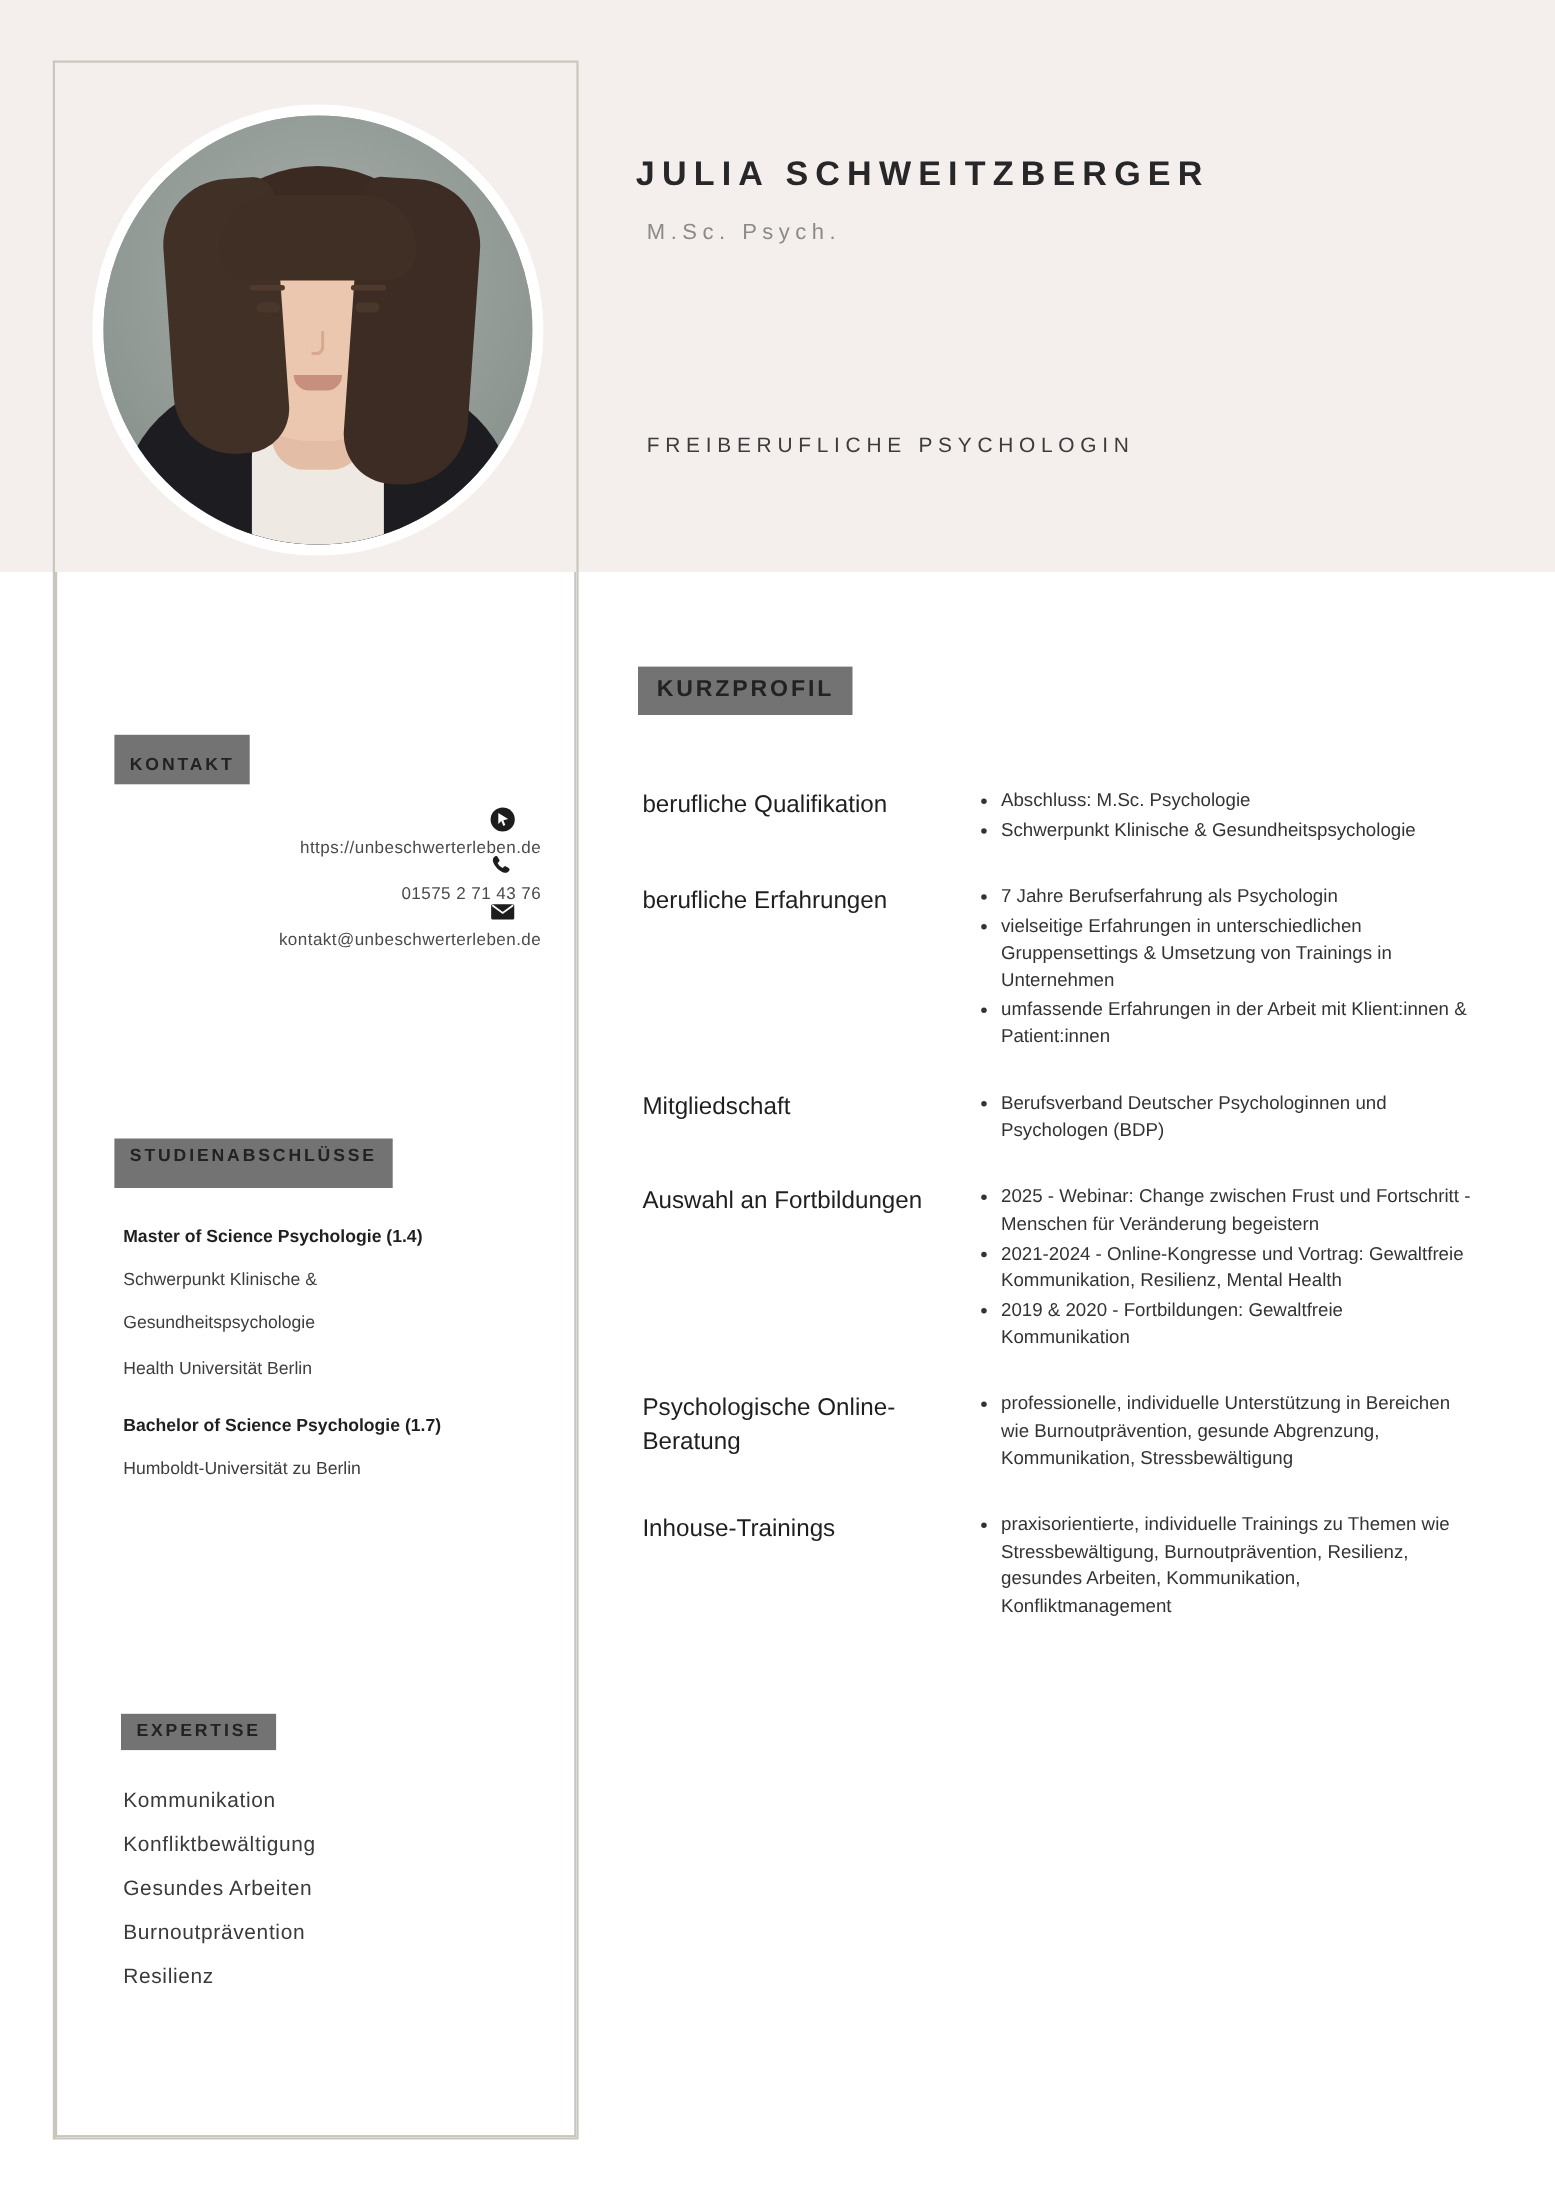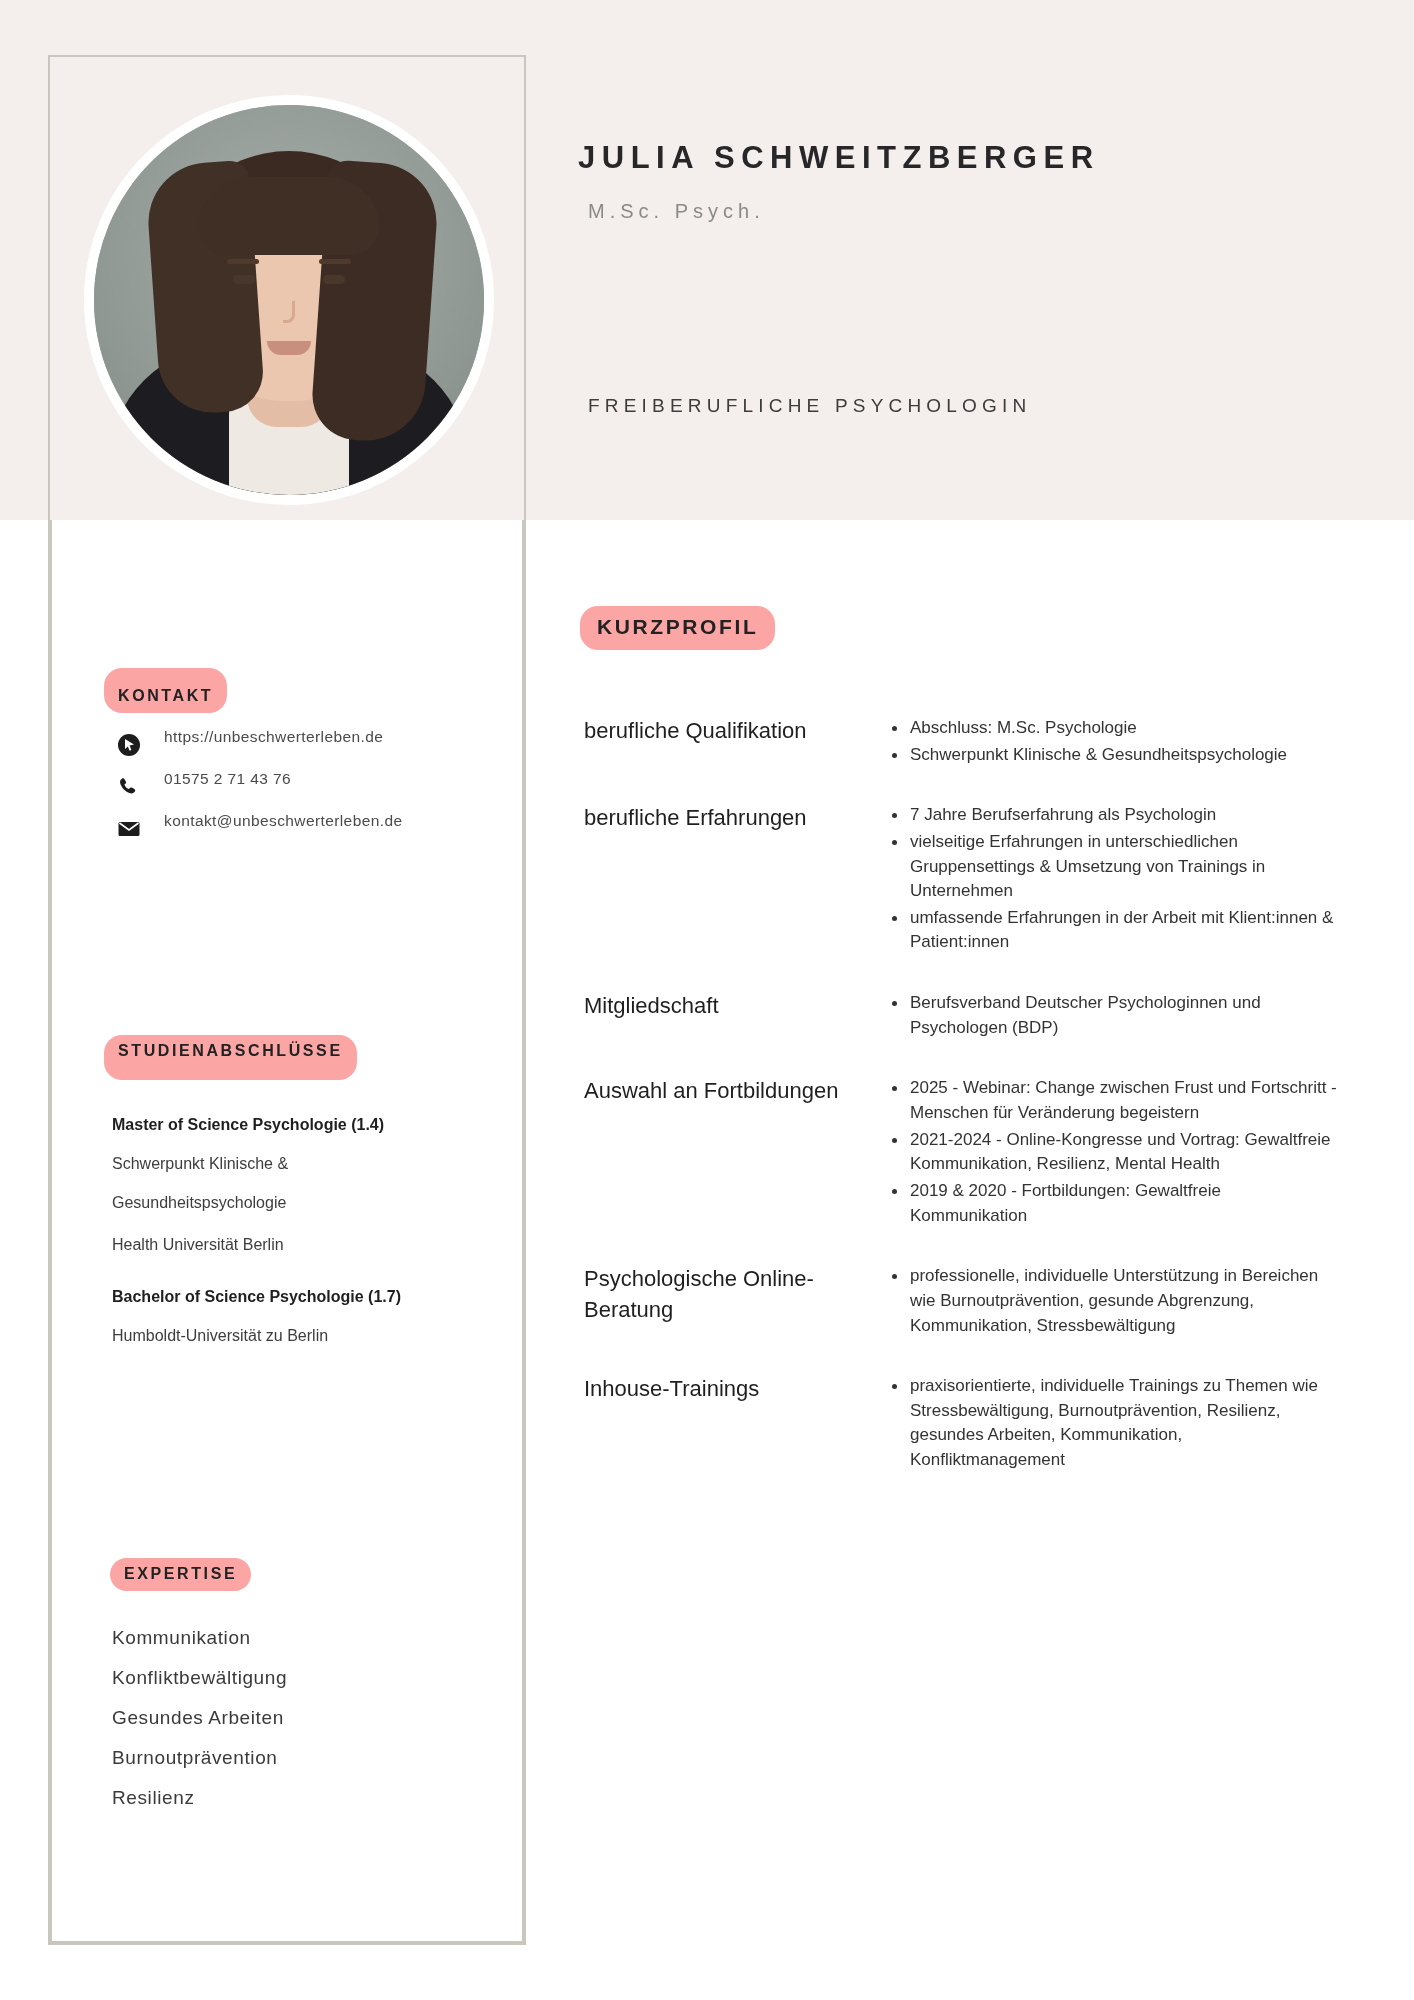--- a/index.html
+++ b/index.html
@@ -192,25 +192,24 @@
     left: 588px; top: 395px;
     font-size: 19px;
     letter-spacing: 5.2px;
     color: #3c3c3c;
     white-space: nowrap;
   }
 
   
   .chip {
     position: absolute;
-    background: #fca5a5;
+    background: #737373;
     font-weight: 700;
     color: #222;
     white-space: nowrap;
-    border-radius: 18px;
   }
   .chip-kurzprofil {
     left: 580px; top: 606px;
     padding: 9px 17px 11px 17px;
     font-size: 21px;
     letter-spacing: 2.6px;
   }
   .chip-kontakt {
     left: 104px; top: 668px;
     padding: 19px 14px 8px 14px;
@@ -231,23 +230,24 @@
   }
 
   
   .contact-list {
     position: absolute;
     left: 112px; top: 728px;
     width: 380px;
   }
   .contact-row {
     display: flex;
-    align-items: flex-start;
+    align-items: flex-end;
     height: 40px;
     margin-bottom: 2px;
+    flex-direction: column;
   }
   .contact-icon {
     width: 34px; height: 34px;
     flex: 0 0 34px;
     display: flex;
     align-items: center;
     justify-content: center;
     margin-right: 18px;
   }
   .contact-icon svg { display: block; }

